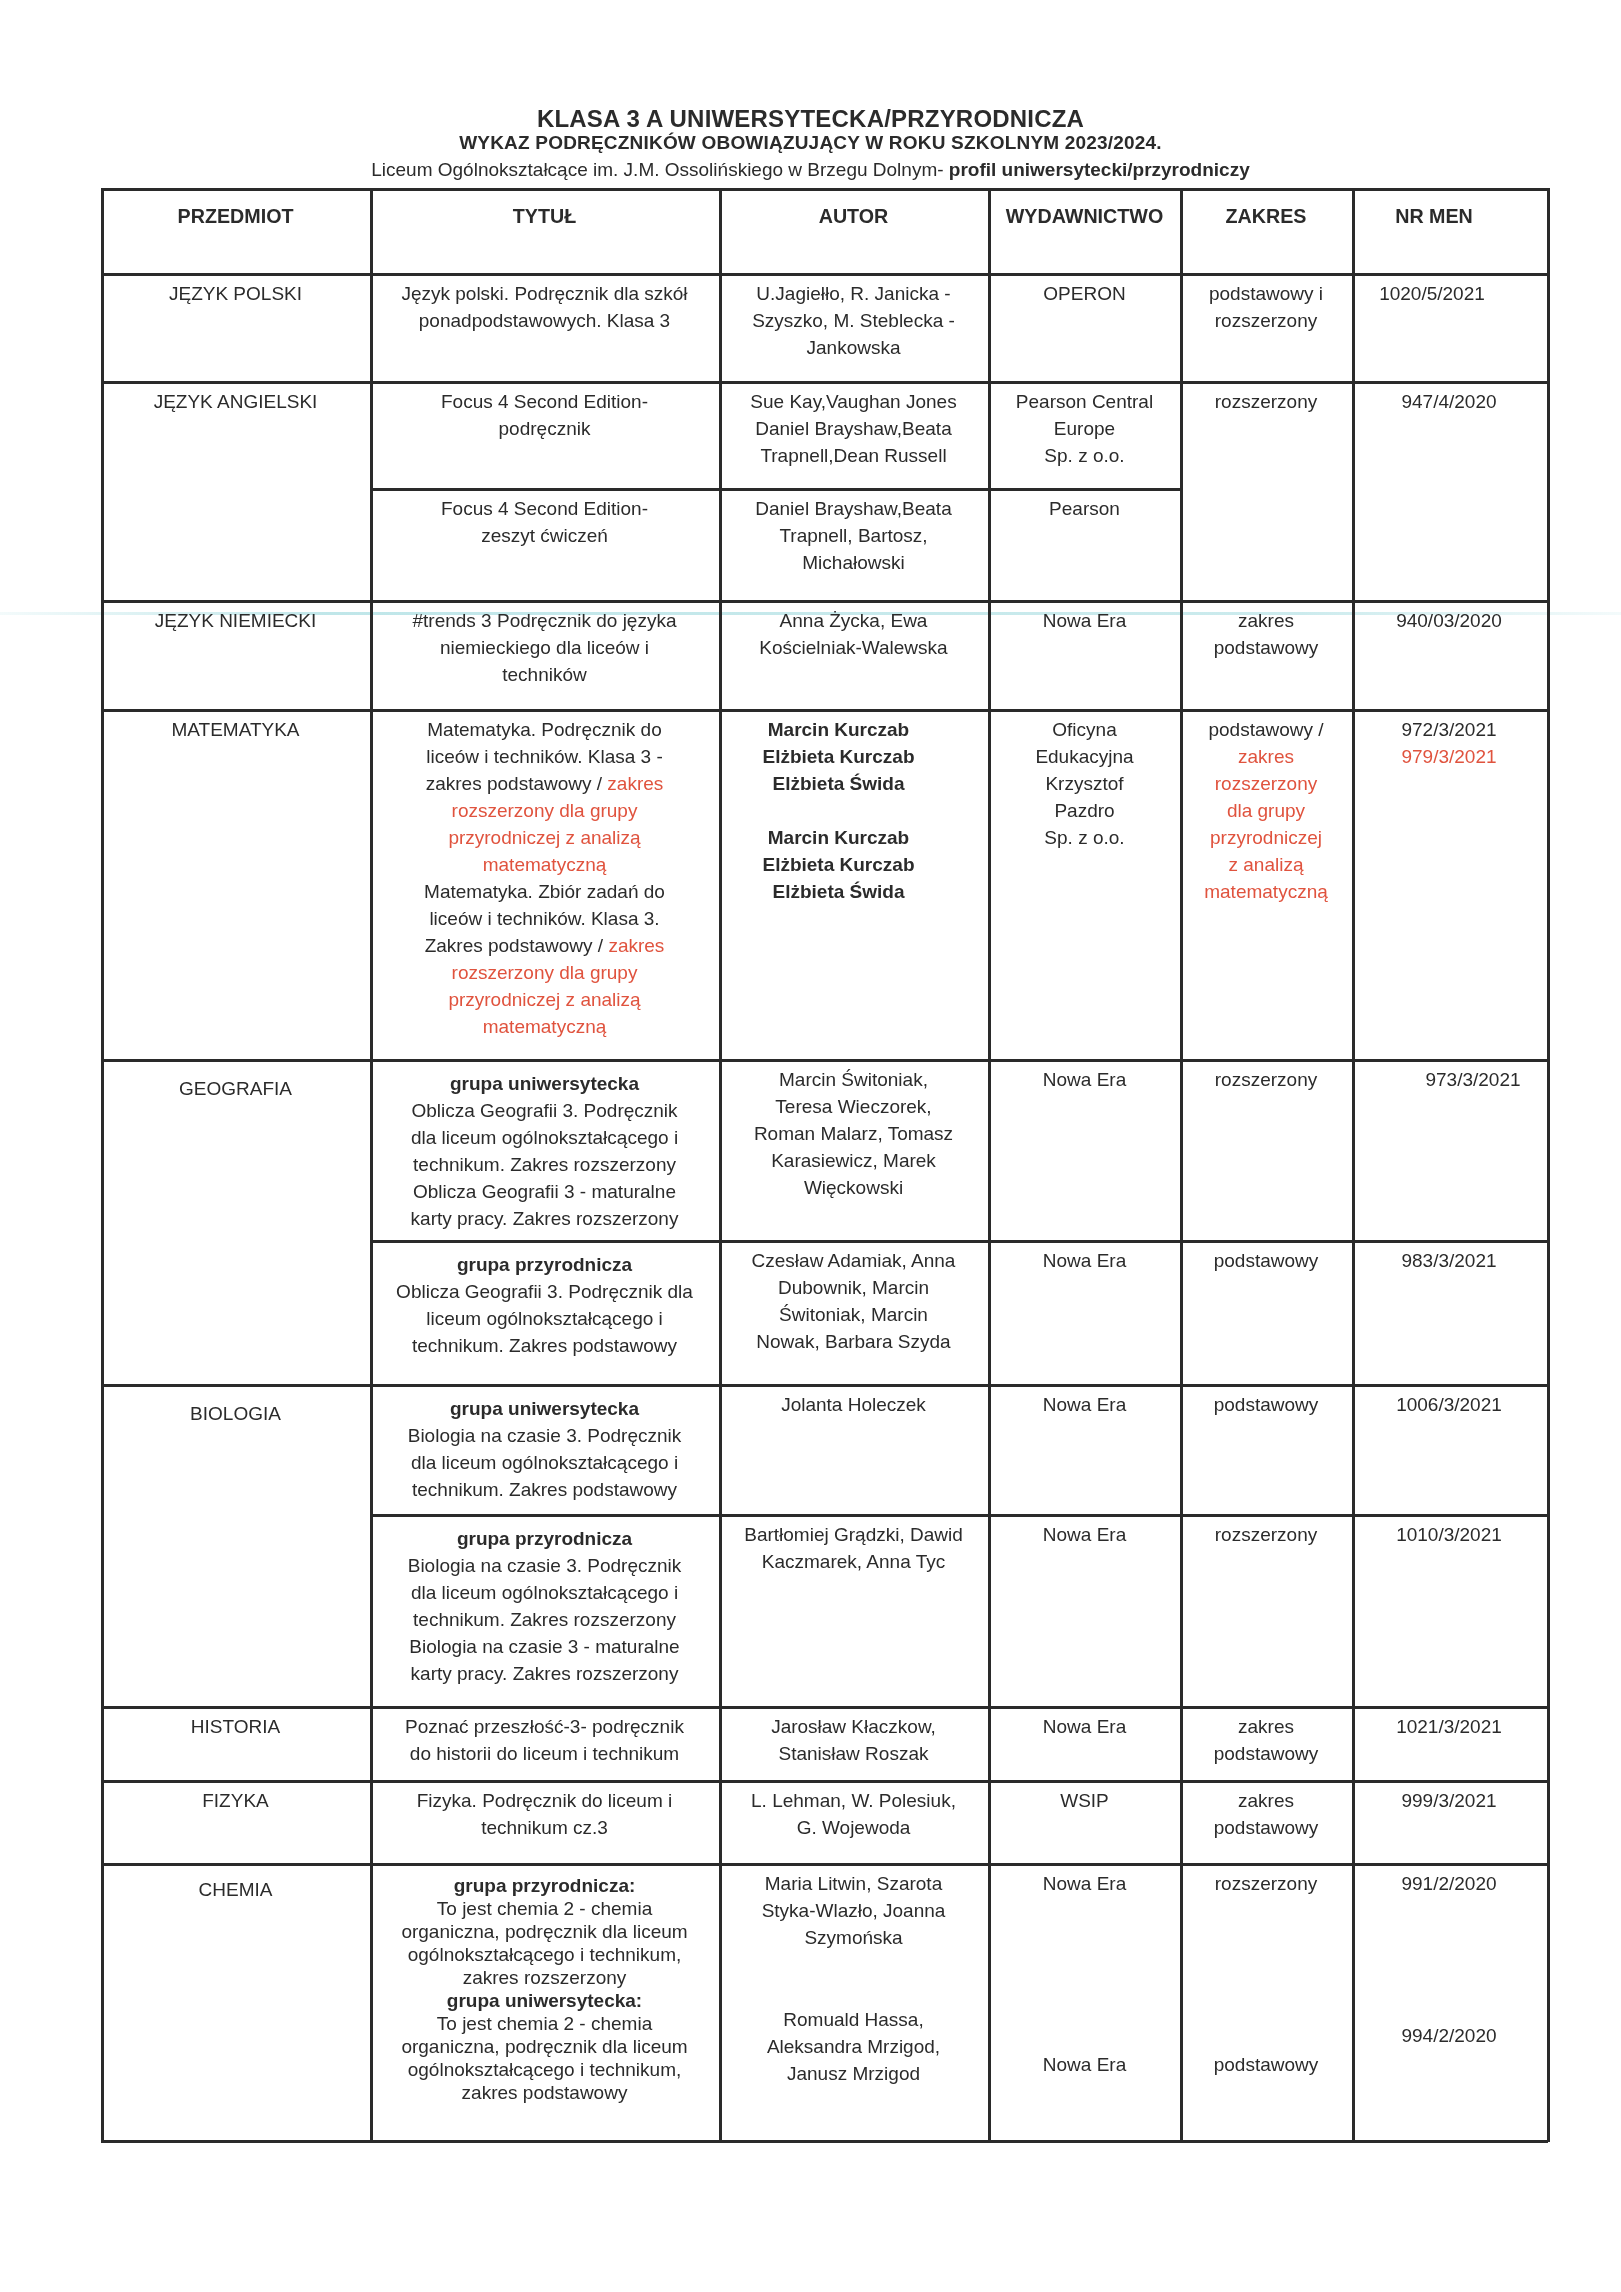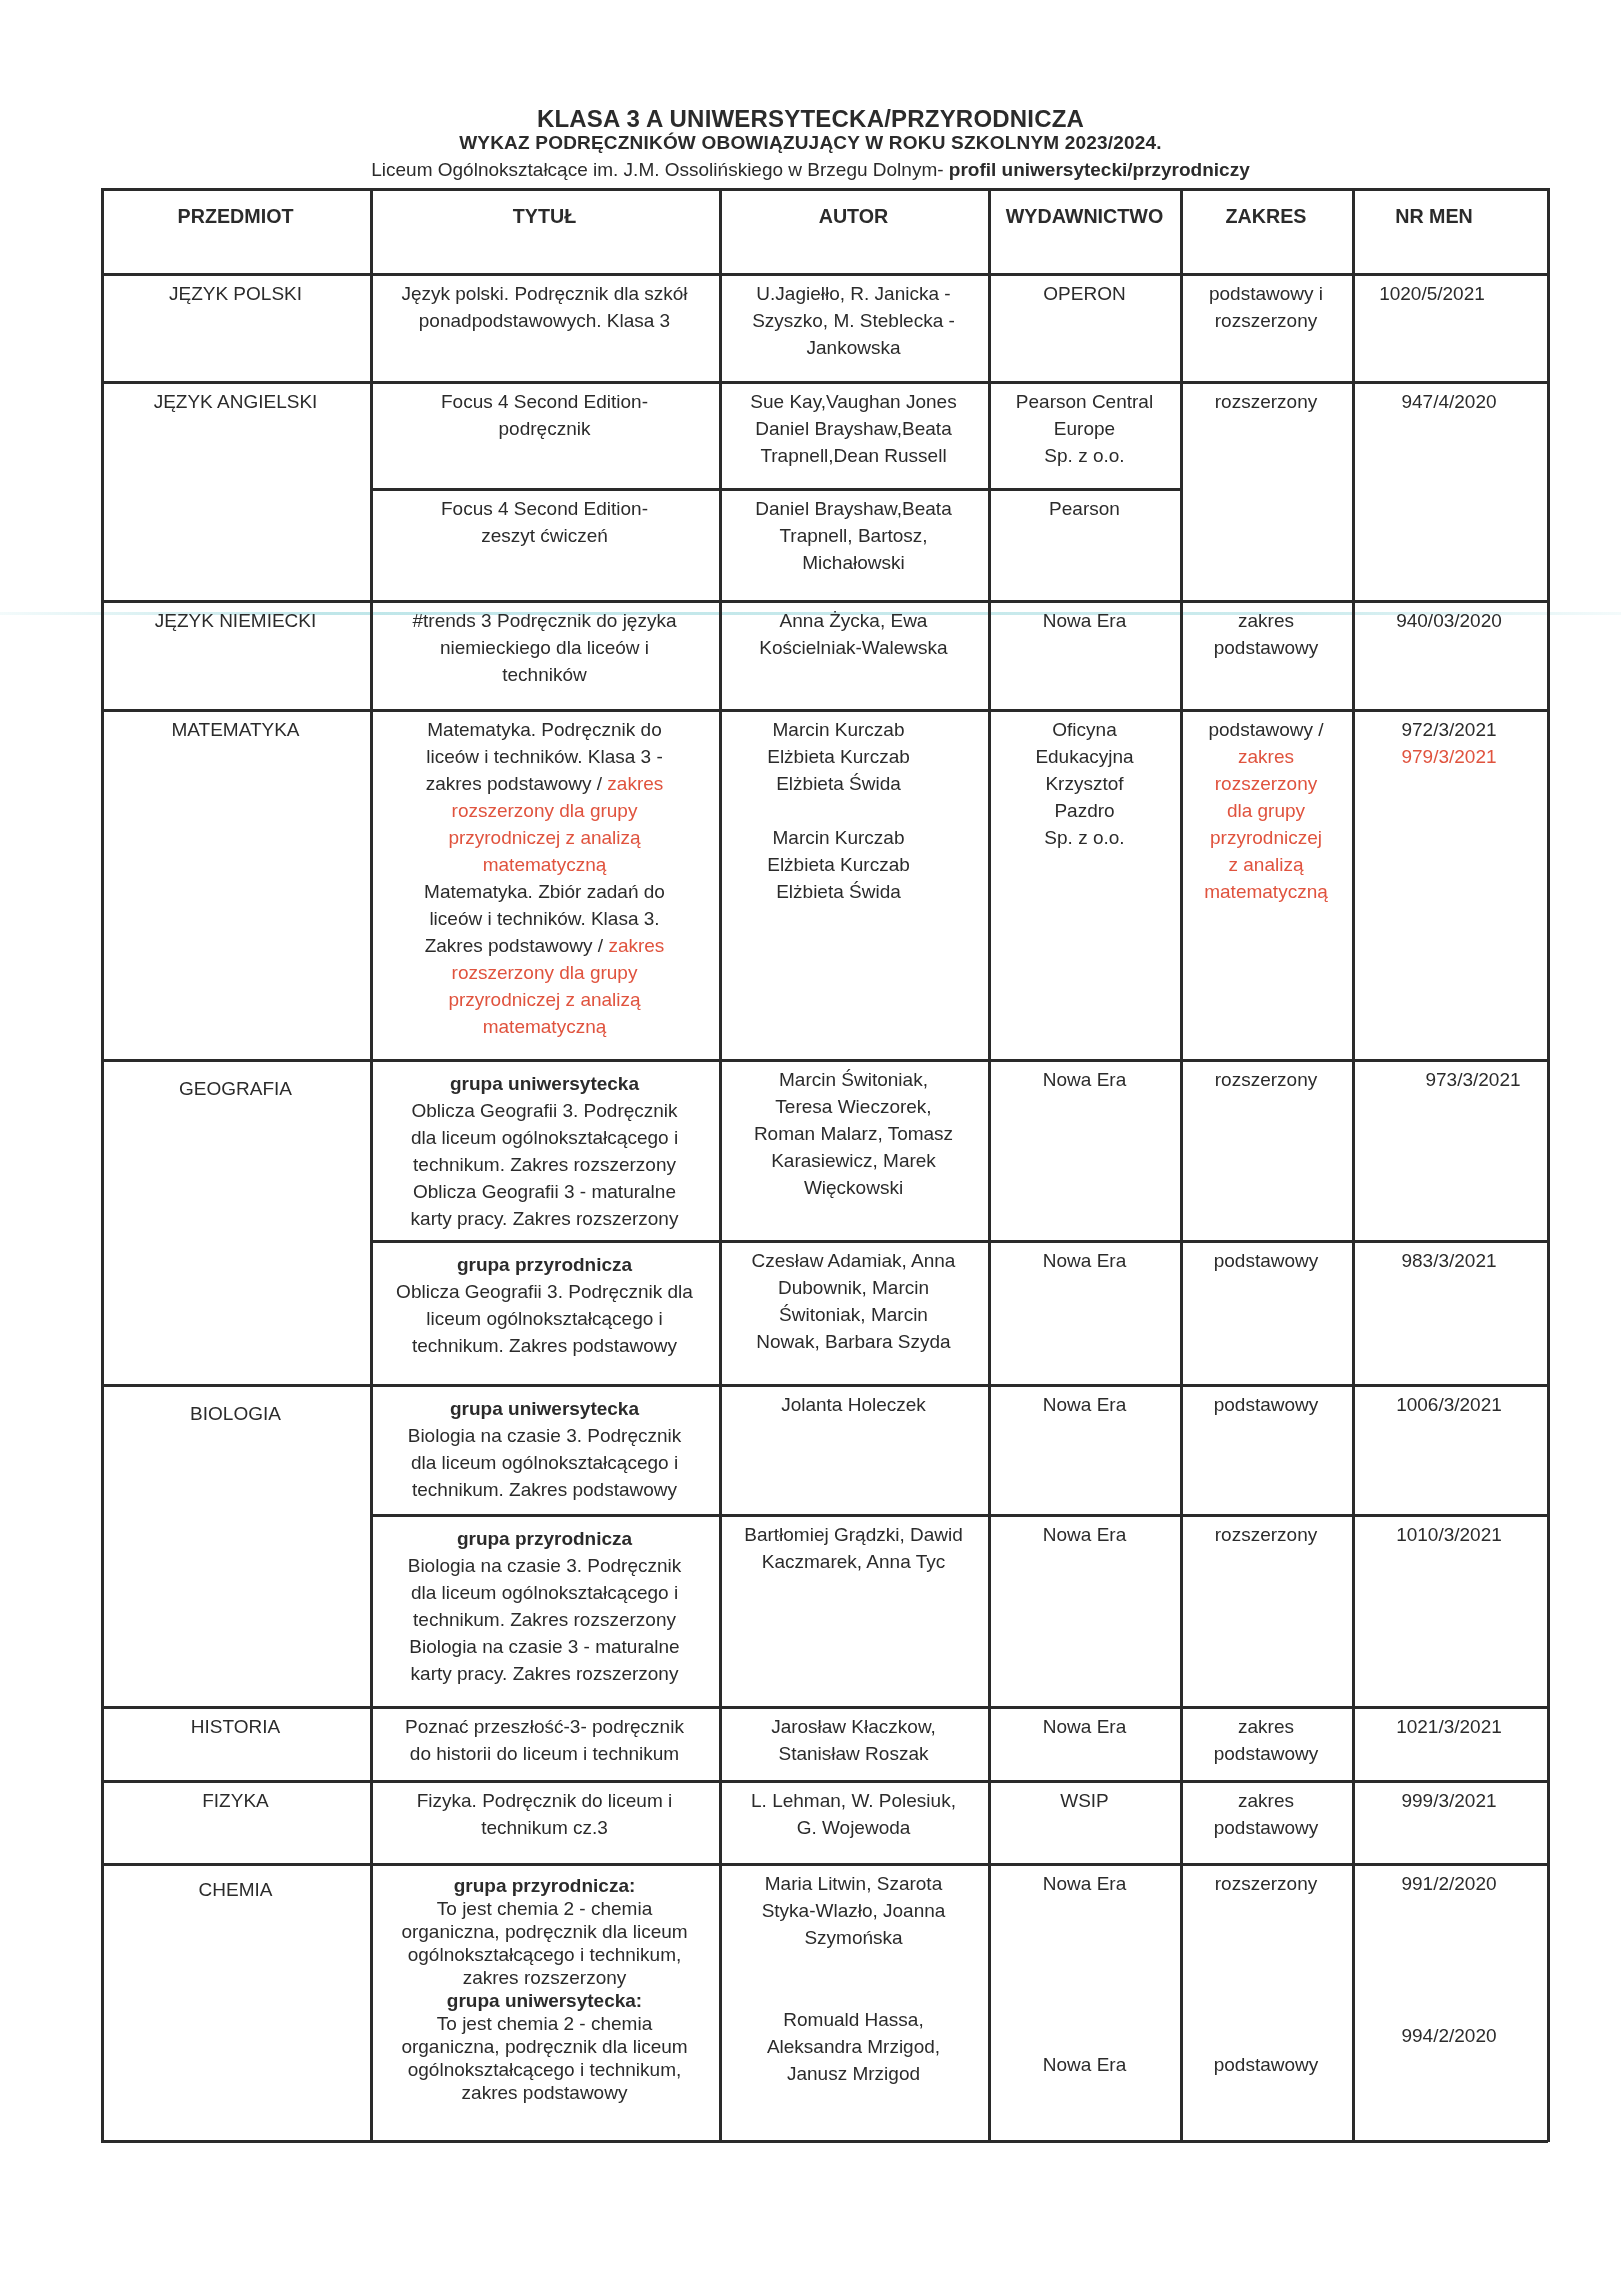--- a/index.html
+++ b/index.html
@@ -171,21 +171,21 @@
       <span class="row"><span class="red">rozszerzony dla grupy</span></span>
       <span class="row"><span class="red">przyrodniczej z analizą</span></span>
       <span class="row"><span class="red">matematyczną</span></span>
       <span class="row"><span>Matematyka. Zbiór zadań do</span></span>
       <span class="row"><span>liceów i techników. Klasa 3.</span></span>
       <span class="row"><span>Zakres podstawowy / </span><span class="red">zakres</span></span>
       <span class="row"><span class="red">rozszerzony dla grupy</span></span>
       <span class="row"><span class="red">przyrodniczej z analizą</span></span>
       <span class="row"><span class="red">matematyczną</span></span>
     </div>
-    <div class="cell" style="left: 719px; top: 709px; width: 239px;">
+    <div class="cell" style="left: 719px; top: 709px; width: 239px; font-weight: bold;">
       <span class="row">Marcin Kurczab</span>
       <span class="row">Elżbieta Kurczab</span>
       <span class="row">Elżbieta Świda</span>
       <span class="row">&nbsp;</span>
       <span class="row">Marcin Kurczab</span>
       <span class="row">Elżbieta Kurczab</span>
       <span class="row">Elżbieta Świda</span>
     </div>
     <div class="cell" style="left: 988px; top: 709px; width: 193px;">
       <span class="row">Oficyna</span>

